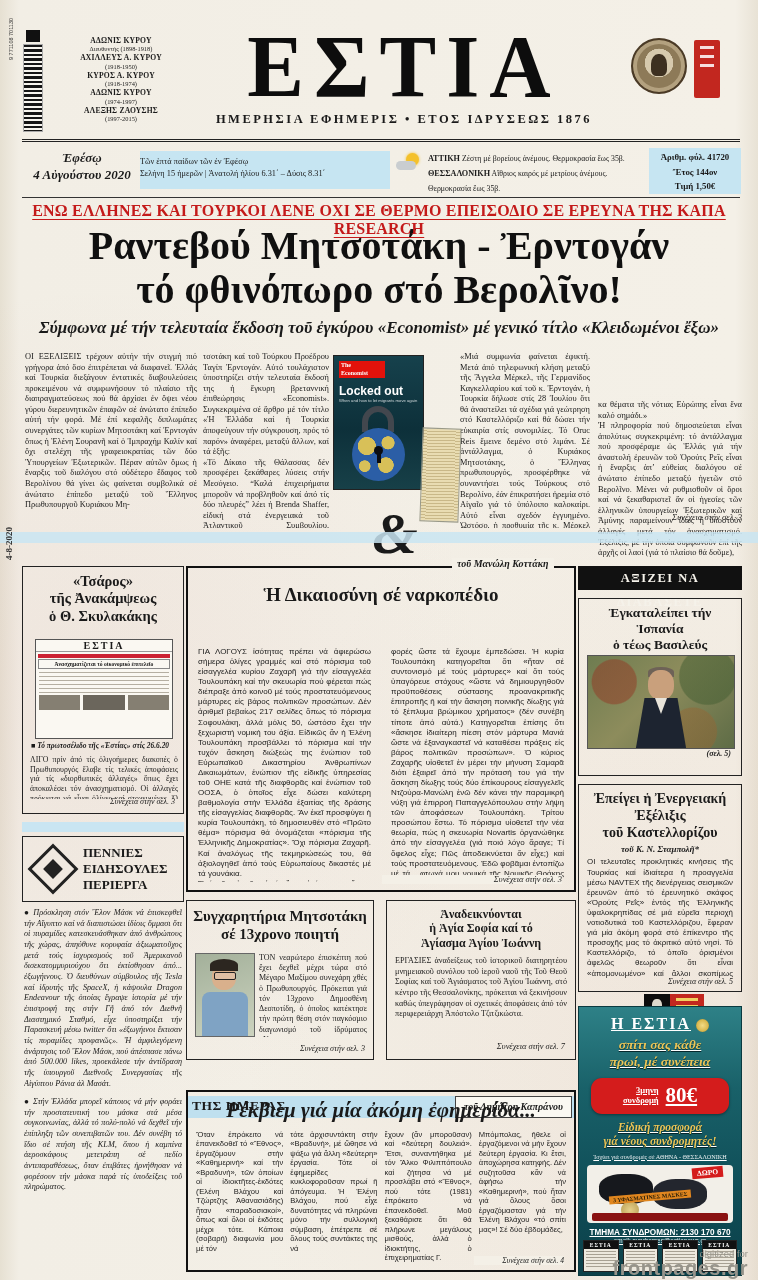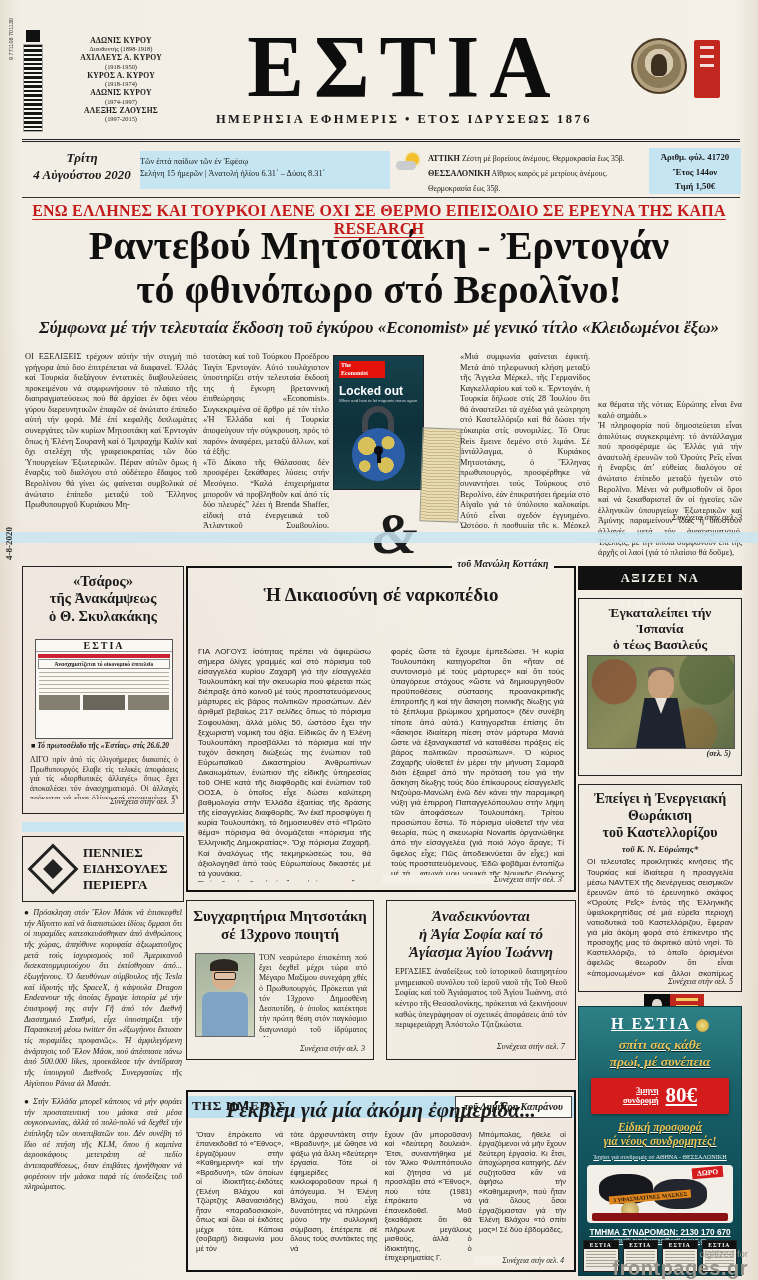--- a/index.html
+++ b/index.html
@@ -144,21 +144,21 @@
   .congrats .btitle{font-size:15px;}
   .boy{position:absolute;left:8px;top:52px;width:58px;height:82px;border:1px solid #666;overflow:hidden;
     background:linear-gradient(160deg,#a3b09a,#ccd3bf);}
   .boy .head{position:absolute;left:16px;top:10px;width:24px;height:26px;border-radius:45%;background:#d9b08c;}
   .boy .hair{position:absolute;left:14px;top:5px;width:28px;height:12px;border-radius:50% 50% 0 0;background:#2c2620;}
   .boy .glasses{position:absolute;left:18px;top:18px;width:20px;height:6px;border:1.5px solid #222;border-radius:2px;background:rgba(255,255,255,.2);}
   .boy .body{position:absolute;left:6px;top:38px;width:46px;height:44px;border-radius:8px 8px 0 0;background:#7fa3c4;}
   .congrats .body-txt{position:absolute;left:72px;top:52px;width:108px;height:84px;font-size:8px;line-height:1.28;}
   .congrats .cont{position:absolute;right:8px;bottom:6px;width:120px;font-size:8px;}
   .hagia{left:386px;top:900px;width:190px;height:160px;padding:6px 8px;}
-  .hagia .btitle{font-size:15px;font-style:italic;}
+  .hagia .btitle{font-size:12px;}
   .hagia .body-txt{margin-top:6px;font-size:8.2px;line-height:1.3;height:78px;}
   .hagia .cont{position:absolute;right:10px;bottom:8px;width:140px;font-size:8.4px;}
 
   
   .imeras-strip{left:186px;top:1064px;width:390px;height:22px;background:#bfe0ef;margin-top:32px;}
   .imeras-label{position:absolute;left:6px;top:2px;font-size:13.5px;font-weight:bold;letter-spacing:.5px;}
   .imeras-by{position:absolute;right:4px;top:0;height:18px;background:#faf8f2;border:1px solid #444;
     font-size:10px;font-weight:bold;font-style:italic;padding:1px 8px;line-height:18px;}
   .kapr{left:186px;top:1090px;width:390px;height:182px;padding:4px 8px;}
   .kapr .btitle{font-size:21px;font-style:italic;margin-top:2px;}
@@ -171,21 +171,21 @@
   .emblem .blk{width:26px;height:24px;background:#0c0c0c;position:relative;}
   .emblem .blk i{position:absolute;left:8px;top:5px;width:10px;height:14px;background:#ded9cc;border-radius:40% 40% 20% 20%;}
   .emblem .red{flex:1;background:#c2271f;position:relative;}
   .emblem .red i{display:block;width:22px;height:3px;background:#f0d060;margin:4px auto 0;}
   .ad{left:578px;top:1006px;width:164px;height:270px;border:1px solid #0a3a40;box-sizing:border-box;overflow:hidden;
     background:linear-gradient(180deg,#2e8187 0,#196169 30%,#0f4d57 70%,#0c4049 100%);
     text-align:center;color:#fff;text-decoration:underline;}
   .ad .brand{margin-top:8px;font-size:16px;font-weight:bold;letter-spacing:2px;}
   .ad .brand .dot{display:inline-block;width:13px;height:13px;border-radius:50%;background:radial-gradient(circle,#f0d franchise 0,#d9b84f 60%,#8a6d20);background:radial-gradient(circle,#f2dc86 0,#d9b84f 60%,#8a6d20);vertical-align:middle;margin-left:5px;}
   .ad .gold1{margin-top:4px;color:#ecc658;font-weight:bold;font-style:italic;font-size:13.5px;line-height:1.25;text-shadow:0 1px 1px #05282d;}
-  .offer{margin:7px auto 0;width:138px;height:36px;background:#d41c1c;border-radius:1px;display:flex;align-items:center;justify-content:center;gap:7px;box-shadow:0 1px 3px rgba(0,0,0,.4);}
+  .offer{margin:7px auto 0;width:138px;height:36px;background:#d41c1c;border-radius:11px;display:flex;align-items:center;justify-content:center;gap:7px;box-shadow:0 1px 3px rgba(0,0,0,.4);}
   .offer .lbl{font-size:8.5px;font-weight:bold;line-height:1.15;text-align:right;white-space:pre-line;}
   .offer .price{font-size:21px;font-weight:bold;}
   .ad .gold2{margin-top:6px;color:#ecc658;font-weight:bold;font-style:italic;font-size:11.5px;line-height:1.25;text-shadow:0 1px 1px #05282d;}
   .ad .note{margin-top:4px;font-size:6.2px;color:#e8eef0;}
   .masks{position:relative;margin:5px auto 0;width:146px;height:58px;background:#f2efe8;border-radius:4px;overflow:hidden;}
   .mask1{position:absolute;left:12px;top:9px;width:54px;height:30px;background:#16181d;border-radius:42%;}
   .mask2{position:absolute;left:66px;top:14px;width:54px;height:30px;background:#23262e;border-radius:42%;}
   .coin{position:absolute;left:34px;top:36px;width:18px;height:18px;border-radius:50%;background:radial-gradient(circle,#e6d08a,#b59a50);}
   .gift-tag{position:absolute;right:10px;top:2px;background:#d41c1c;color:#fff;font-size:7.5px;font-weight:bold;padding:1px 5px;transform:rotate(-5deg);}
   .gift-banner{position:absolute;left:22px;top:28px;background:#e0861f;color:#241c08;font-size:5.8px;font-weight:bold;padding:1px 4px;transform:rotate(-5deg);}
@@ -243,21 +243,21 @@
     </div>
   <div class="abs redlabel">
       <i></i>
       <i></i>
       <i></i>
     </div>
   <div class="abs tagline">ΗΜΕΡΗΣΙΑ ΕΦΗΜΕΡΙΣ • ΕΤΟΣ ΙΔΡΥΣΕΩΣ 1876</div>
   <div class="abs rule-double"></div>
 
   <div class="abs d-day">
-    <span>Τρίτη</span><br>
+    <span>Ἐφέσῳ</span><br>
     <span>4 Αὐγούστου 2020</span>
   </div>
   <div class="abs d-saint">
     <div>Τῶν ἑπτά παίδων τῶν ἐν Ἐφέσῳ</div>
     <div>Σελήνη 15 ἡμερῶν | Ἀνατολή ἡλίου 6.31΄ – Δύσις 8.31΄</div>
   </div>
   <div class="abs sunicon">
       <span class="sun"></span>
       <span class="cloud"></span>
     </div>
@@ -358,23 +358,23 @@
       <div class="hair"></div>
         <div class="head"></div>
         <div class="suit"></div>
         <div class="shirt"></div>
     </div>
     <div class="pref">(σελ. 5)</div>
   </div>
 
   <div class="abs box stamp">
     <div class="btitle preline">Ἐπείγει ἡ Ἐνεργειακή
-Θωράκιση
+Ἐξέλιξις
 τοῦ Καστελλορίζου</div>
-    <div class="by">τοῦ Κ. Ν. Εὐρώπης*</div>
+    <div class="by">τοῦ Κ. Ν. Σταμπολῆ*</div>
     <div class="body just">ΟΙ τελευταῖες προκλητικές κινήσεις τῆς Τουρκίας καί ἰδιαίτερα ἡ προαγγελία μέσω NAVTEX τῆς διενέργειας σεισμικῶν ἐρευνῶν ἀπό τό ἐρευνητικό σκάφος «Ὀρούτς Ρεΐς» ἐντός τῆς Ἑλληνικῆς ὑφαλοκρηπίδας σέ μιά εὐρεῖα περιοχή νοτιοδυτικά τοῦ Καστελλόριζου, ἔφεραν γιά μία ἀκόμη φορά στό ἐπίκεντρο τῆς προσοχῆς μας τό ἀκριτικό αὐτό νησί. Τό Καστελλόριζο, τό ὁποῖο ὁρισμένοι ἀφελῶς θεωροῦν ὅτι εἶναι «ἀπομονωμένο» καί ἄλλοι σκοπίμως πιστεύουν</div>
     <div class="cont">Συνέχεια στήν σελ. 5</div>
   </div>
 
   <div class="abs box congrats">
     <div class="btitle preline">Συγχαρητήρια Μητσοτάκη
 σέ 13χρονο ποιητή</div>
     <div class="boy">
       <div class="body"></div>
         <div class="head"></div>

